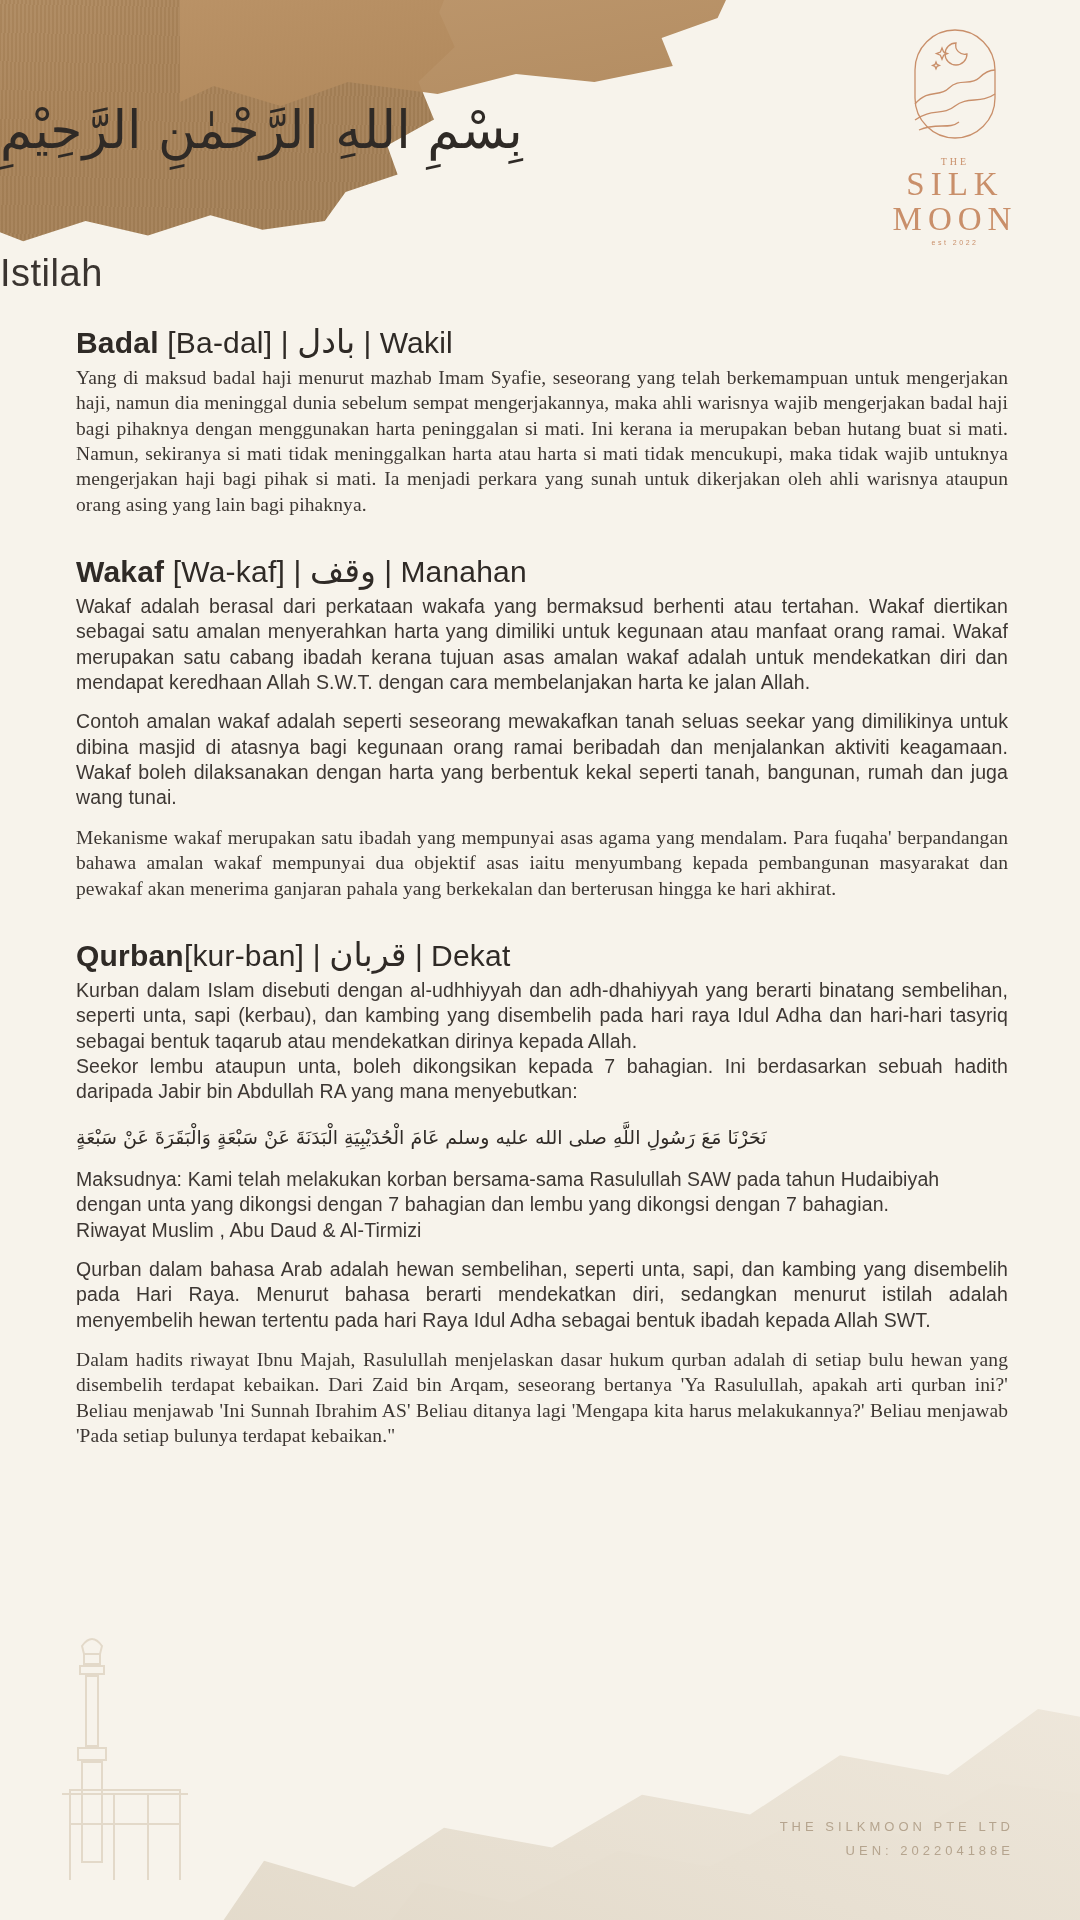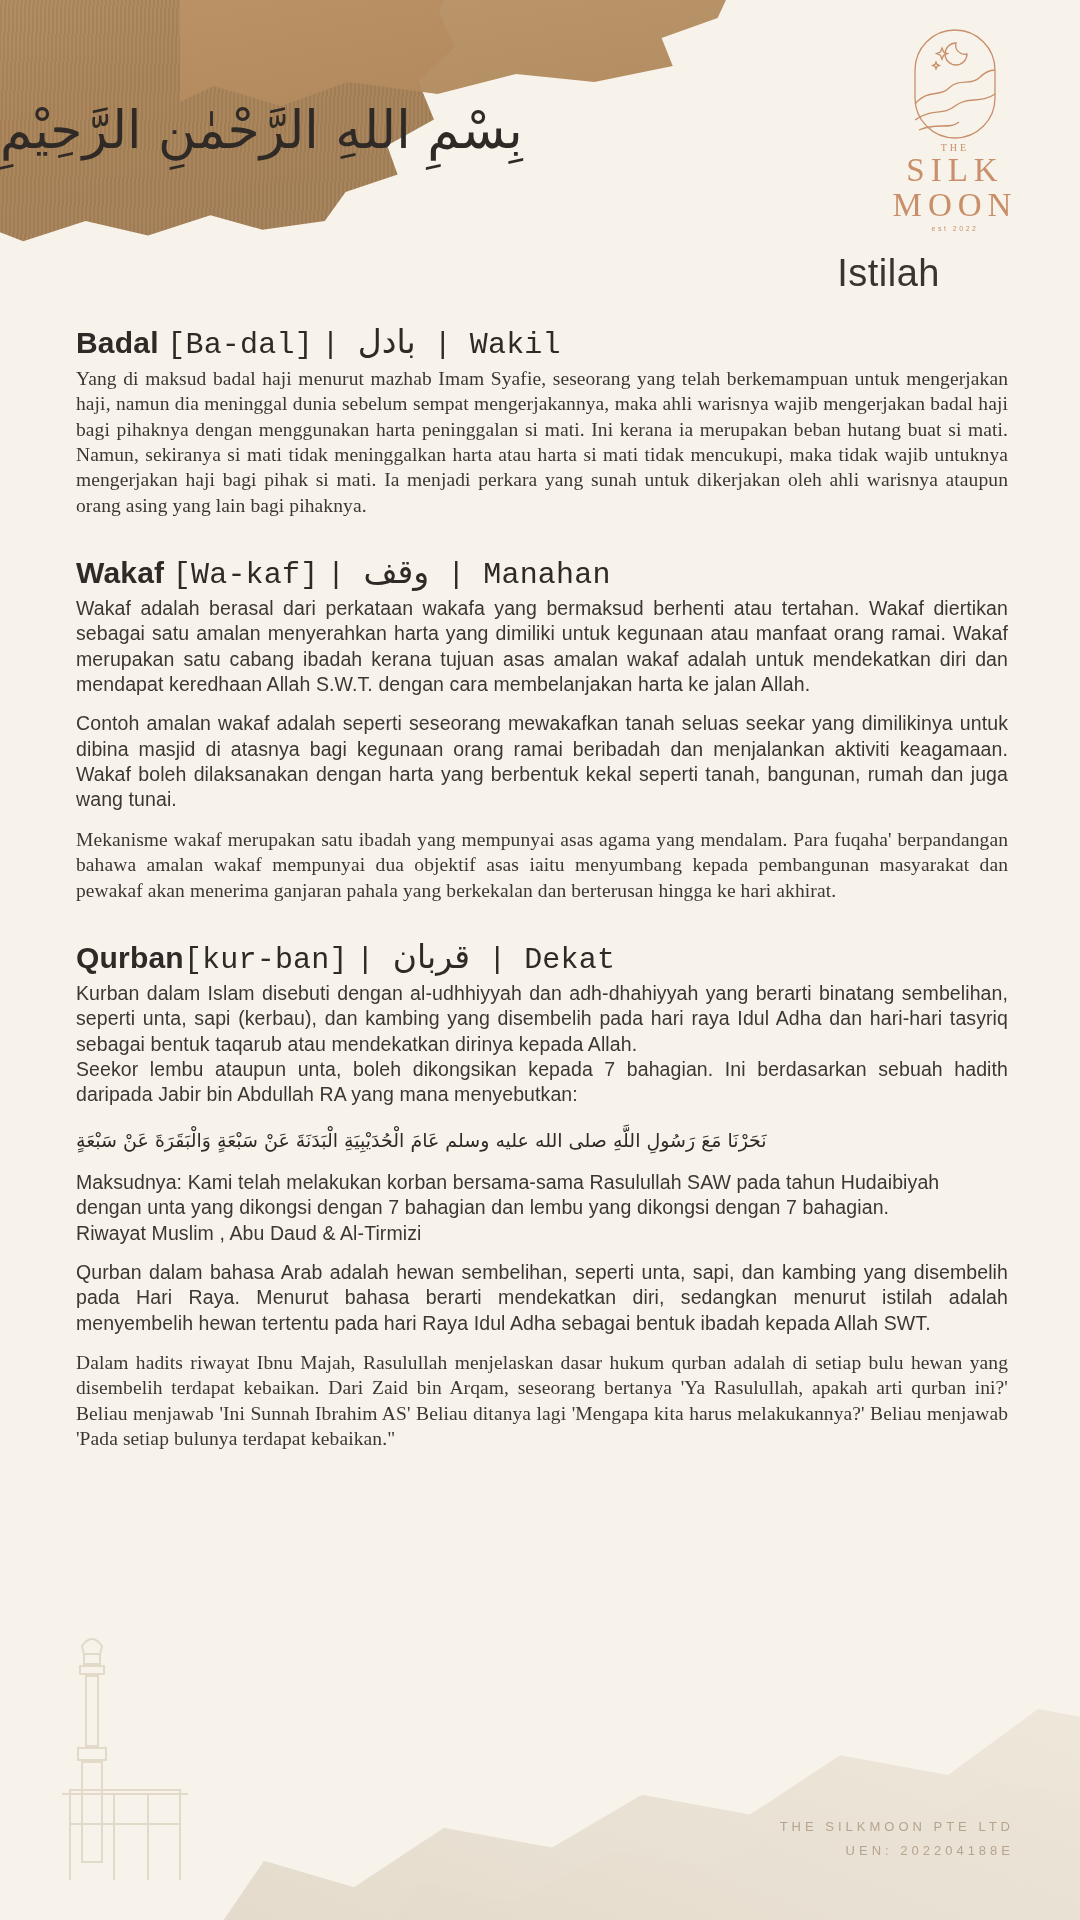--- a/index.html
+++ b/index.html
@@ -97,21 +97,21 @@
   .logo {
     position: absolute;
     top: 26px; right: 62px;
     width: 126px;
     text-align: center;
     color: #c98f6a;
   }
   .logo-mark { width: 92px; height: 116px; margin: 0 auto; display: block; }
   .logo-the {
     font-size: 10px; letter-spacing: 3px; color: #c98f6a;
-    margin-top: 0; font-family: "Liberation Serif", serif;
+    margin-top: 14px; font-family: "Liberation Serif", serif;
   }
   .logo-silk, .logo-moon {
     font-family: "Liberation Serif", serif;
     font-size: 33px; letter-spacing: 6px; color: #c98f6a; line-height: 1.05;
   }
   .logo-est { font-size: 7px; letter-spacing: 2.5px; color: #c98f6a; margin-top: 3px; }
 
   
   .bismillah {
     position: absolute;
@@ -121,47 +121,46 @@
     font-size: 52px;
     color: #2f2a26;
     direction: rtl;
     letter-spacing: 1px;
   }
 
   
   .doc-title {
     position: absolute;
     top: 252px; left: 0; width: 940px;
-    text-align: right;
+    text-align: left;
     font-family: "Liberation Sans", sans-serif;
     font-size: 38px;
     font-weight: 300;
     color: #3a3430;
     letter-spacing: 0.5px;
-    padding-left: 28px;
   }
 
   
   .content {
     position: absolute;
     top: 322px;
     left: 76px;
     width: 932px;
   }
   .section { margin-bottom: 26px; }
   .sec-head {
     font-size: 30px;
     color: #2f2a26;
     margin-bottom: 4px;
     font-weight: 400;
     letter-spacing: 0.2px;
   }
   .sec-head b { font-weight: 700; }
   .sec-head .ar { font-family: "DejaVu Sans", sans-serif; font-size: 33px; }
-  .sec-head .thin { font-weight: 300; font-family: Liberation Mono, monospace; }
+  .sec-head .thin { font-weight: 300; }
   p.body {
     font-size: 19.5px;
     line-height: 1.30;
     color: #3d3733;
     text-align: justify;
     font-weight: 300;
     margin-bottom: 14px;
     letter-spacing: 0.1px;
   }
   p.body:last-child { margin-bottom: 0; font-family: Liberation Serif, serif; }

